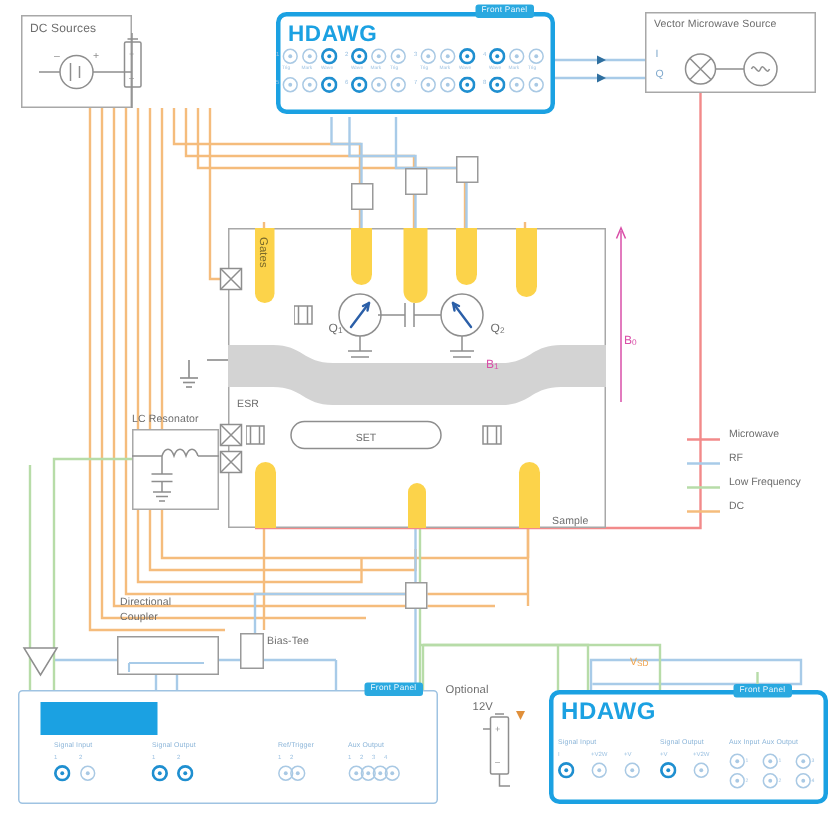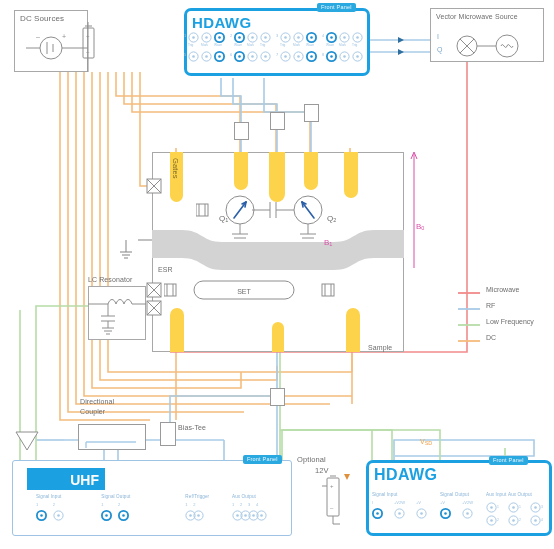--- a/index.html
+++ b/index.html
@@ -412,21 +412,20 @@
       <path d="M0,12 L5,12"></path>
     </g>
     <text x="8" y="14" font-size="6" fill="#8e8e8e" font-family="Liberation Sans">+</text>
     <text x="8" y="36" font-size="6" fill="#8e8e8e" font-family="Liberation Sans">–</text>
   </svg>
   <div class="orng-lbl" style="left:420px;top:438px;"><span>V</span><span class="sub">SD</span></div>
 
   <div class="abs" style="left:12px;top:460px;width:280px;height:76px;border:1px solid #9fc3e2;background:#fff;box-sizing:border-box;border-radius:3px;"></div>
   <div class="fp" style="left:243px;top:455px;">Front Panel</div>
   <div class="abs" style="left:27px;top:468px;width:78px;height:22px;background:#1ba1e2;"></div>
-  <div class="abs" style="left:27px;top:470px;width:78px;height:20px;color:#fff;font-size:14px;font-weight:bold;text-align:right;padding-right:6px;box-sizing:border-box;line-height:20px;">UHF</div>
   <div class="abs" id="uhf-ports" style="left:12px;top:494px;width:280px;height:40px;">
       <div class="ptxt" style="left: 24px; top: 0px;">Signal Input</div>
       <div class="pnum" style="left: 24px; top: 8px;">1</div>
       <svg width="11" height="11" style="position: absolute; left: 24px; top: 16px;">
         <circle cx="5.5" cy="5.5" r="4.6" fill="none" stroke="#1f8fd0" stroke-width="1.8"></circle>
         <circle cx="5.5" cy="5.5" r="1.3" fill="#1f8fd0"></circle>
       </svg>
       <div class="pnum" style="left: 40.6667px; top: 8px;">2</div>
       <svg width="11" height="11" style="position: absolute; left: 40.6667px; top: 16px;">
         <circle cx="5.5" cy="5.5" r="4.6" fill="none" stroke="#a9c9e4" stroke-width="1"></circle>

